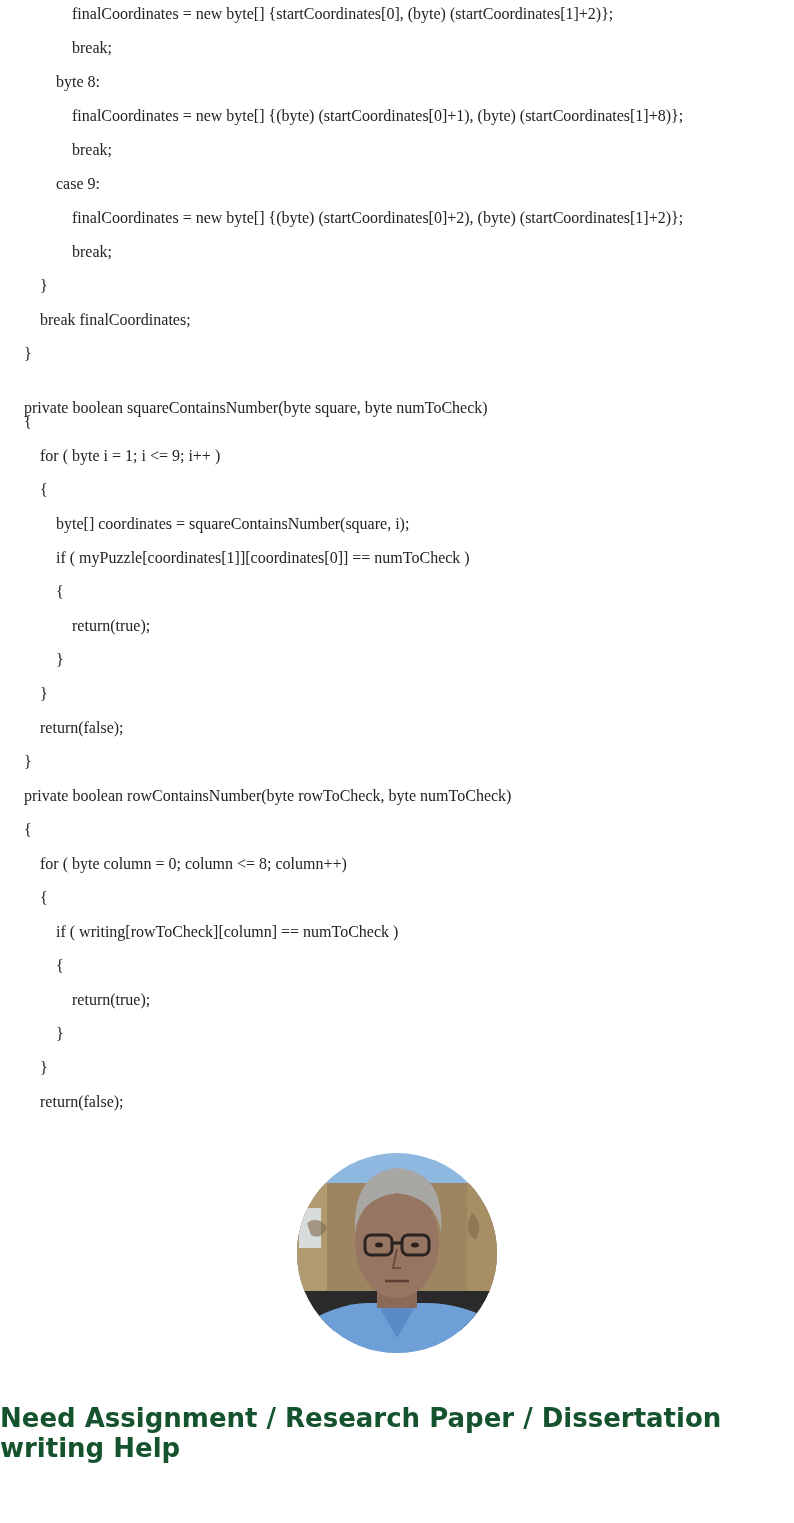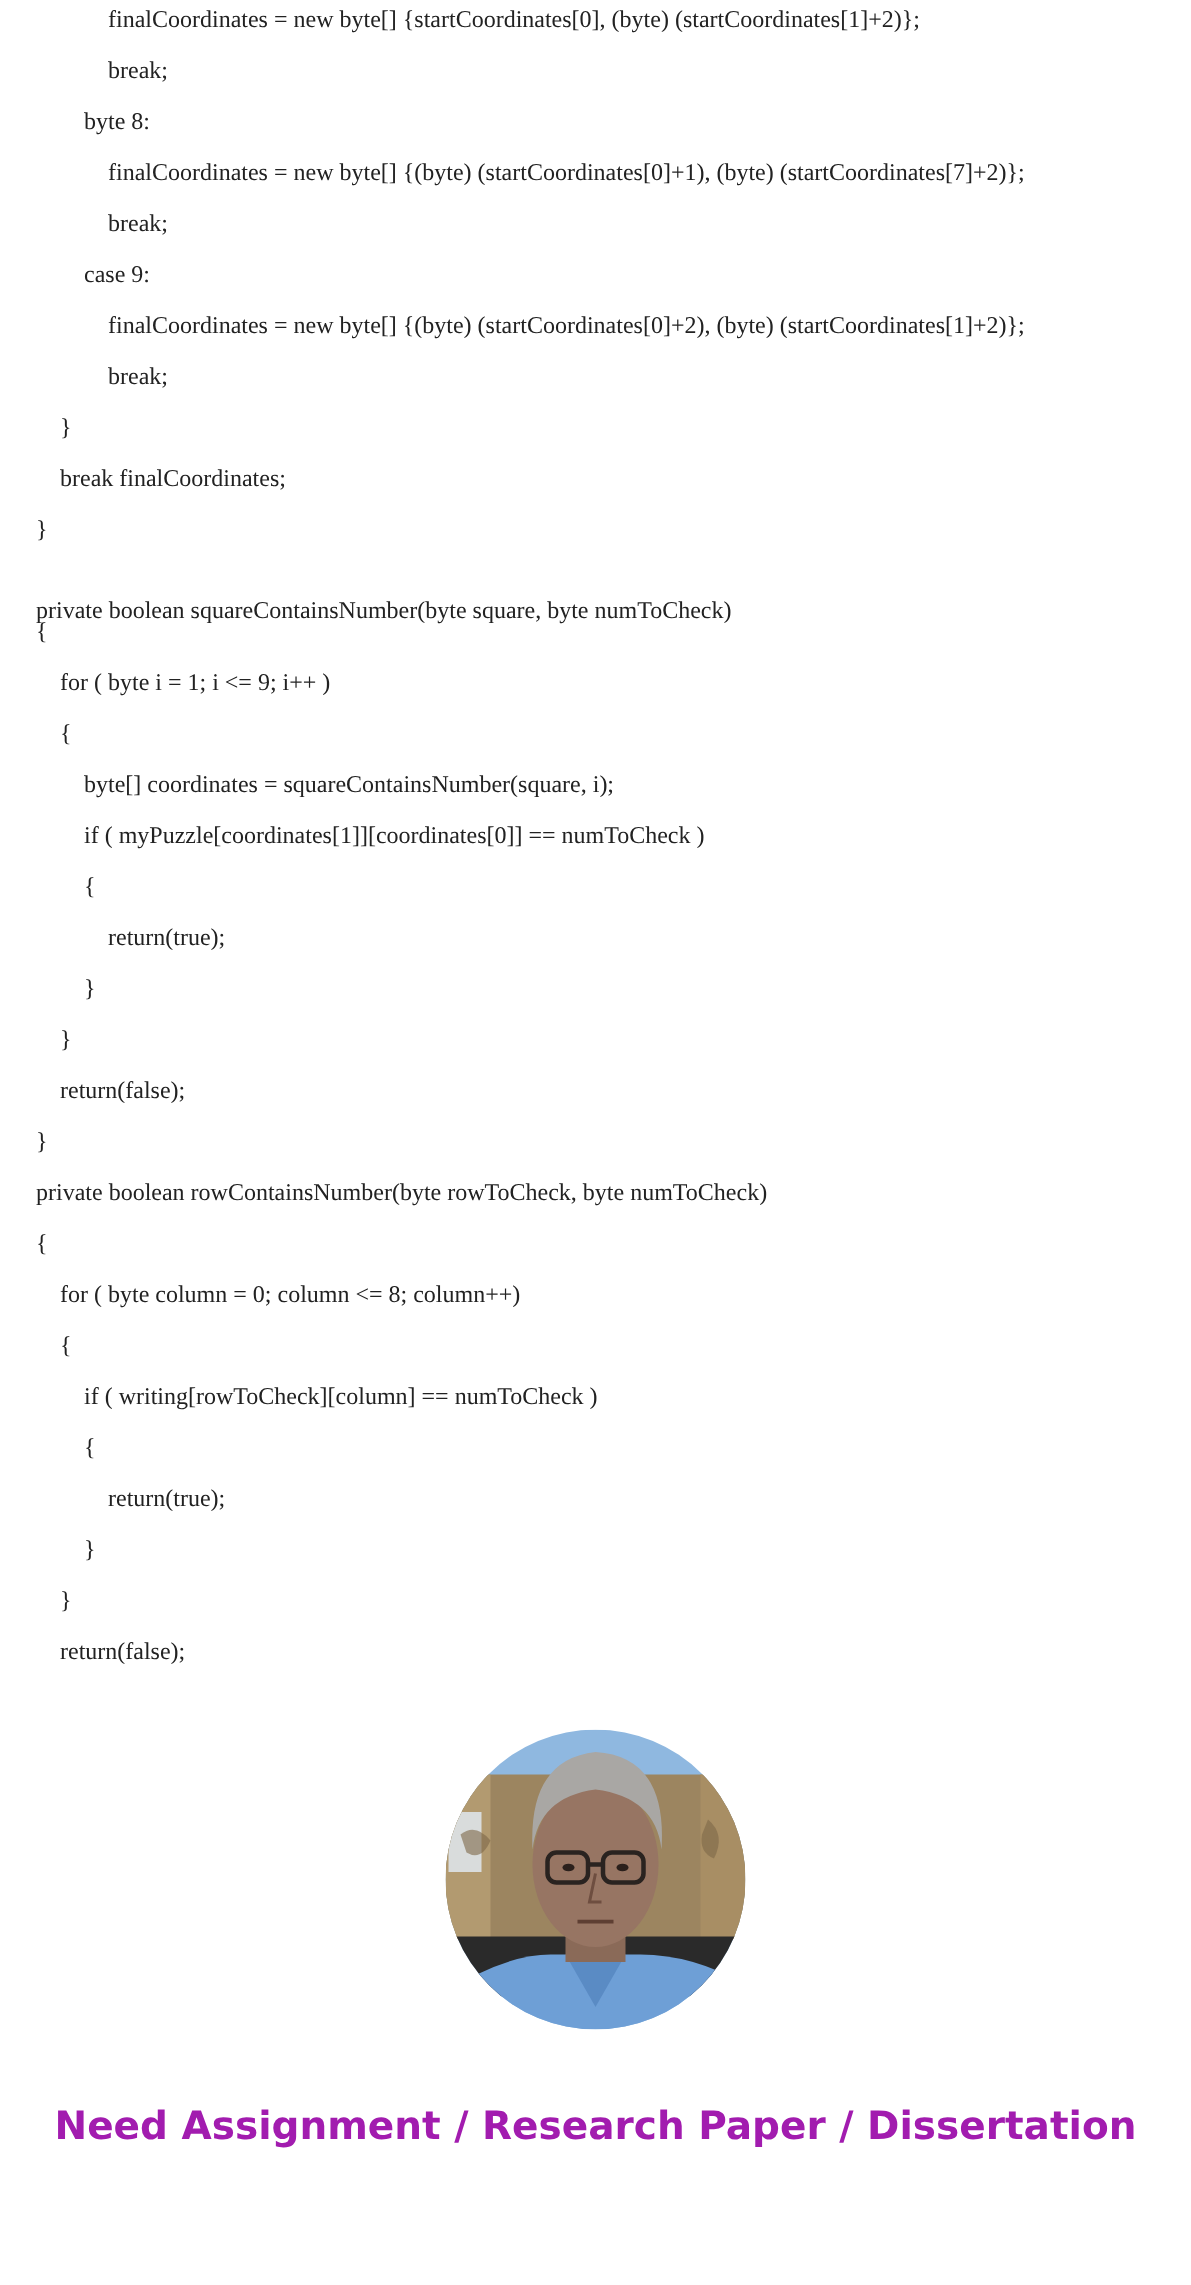--- a/index.html
+++ b/index.html
@@ -11,34 +11,34 @@
   }
   .line {
     position: absolute; white-space: pre; line-height: 20px;
   }
   .photo-wrap {
     position: absolute; left: 297px; top: 1153px; width: 200px; height: 200px;
     border-radius: 50%; overflow: hidden;
   }
   .photo-wrap svg { display: block; }
   .footer {
-    position: absolute; left: 0; top: 1403px; width: 794px; text-align: center;
+    position: absolute; left: 0; top: 1403px; width: 794px; 
     font-family: "DejaVu Sans", sans-serif; font-weight: bold; font-size: 26px;
-    line-height: 30px; color: #a21caf;
+    line-height: 30px; color: #14532d;
   }
   .footer div { white-space: nowrap; }
 </style>
 </head>
 <body>
 
 <div class="code">
   <div class="line" style="left:72px;top:4px">finalCoordinates = new byte[] {startCoordinates[0], (byte) (startCoordinates[1]+2)};</div>
   <div class="line" style="left:72px;top:38px">break;</div>
   <div class="line" style="left:56px;top:72px">byte 8:</div>
-  <div class="line" style="left:72px;top:106px">finalCoordinates = new byte[] {(byte) (startCoordinates[0]+1), (byte) (startCoordinates[7]+2)};</div>
+  <div class="line" style="left:72px;top:106px">finalCoordinates = new byte[] {(byte) (startCoordinates[0]+1), (byte) (startCoordinates[1]+8)};</div>
   <div class="line" style="left:72px;top:140px">break;</div>
   <div class="line" style="left:56px;top:174px">case 9:</div>
   <div class="line" style="left:72px;top:208px">finalCoordinates = new byte[] {(byte) (startCoordinates[0]+2), (byte) (startCoordinates[1]+2)};</div>
   <div class="line" style="left:72px;top:242px">break;</div>
   <div class="line" style="left:40px;top:276px">}</div>
   <div class="line" style="left:40px;top:310px">break finalCoordinates;</div>
   <div class="line" style="left:24px;top:344px">}</div>
   <div class="line" style="left:24px;top:398px">private boolean squareContainsNumber(byte square, byte numToCheck)</div>
   <div class="line" style="left:24px;top:412px">{</div>
   <div class="line" style="left:40px;top:446px">for ( byte i = 1; i &lt;= 9; i++ )</div>
@@ -93,13 +93,14 @@
     <ellipse cx="82" cy="92" rx="4" ry="2.5" fill="#2b201c"></ellipse>
     <ellipse cx="118" cy="92" rx="4" ry="2.5" fill="#2b201c"></ellipse>
 
     <path d="M100 96 L96 115 L104 115" fill="none" stroke="#6e4e40" stroke-width="2"></path>
     <line x1="88" y1="128" x2="112" y2="128" stroke="#5e3f33" stroke-width="2.5"></line>
   </svg>
 </div>
 
 <div class="footer">
   <div>Need Assignment / Research Paper / Dissertation</div>
+  <div>writing Help</div>
 </div>
 
 </body></html>

